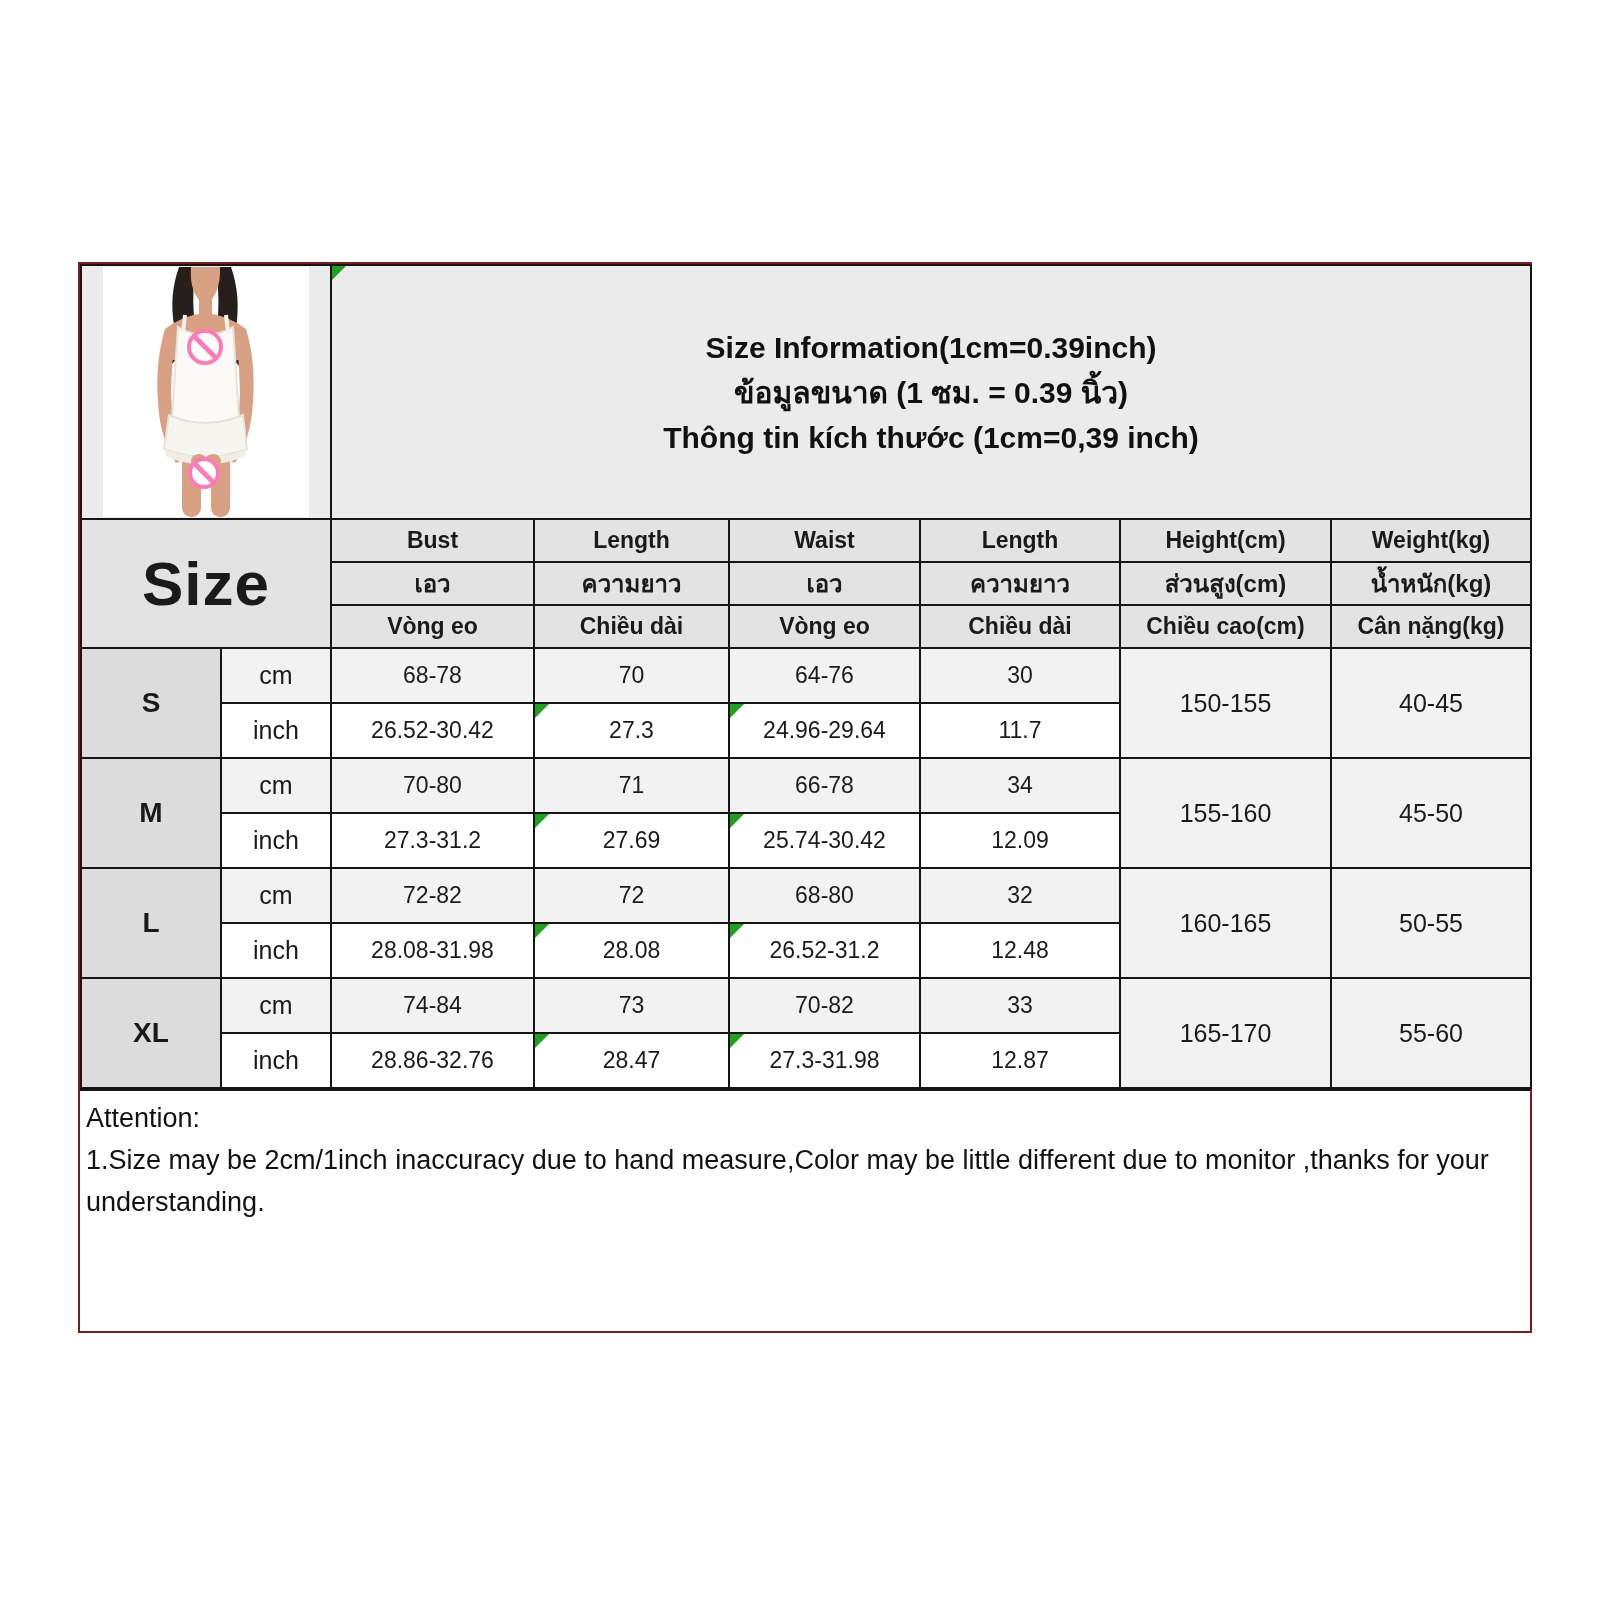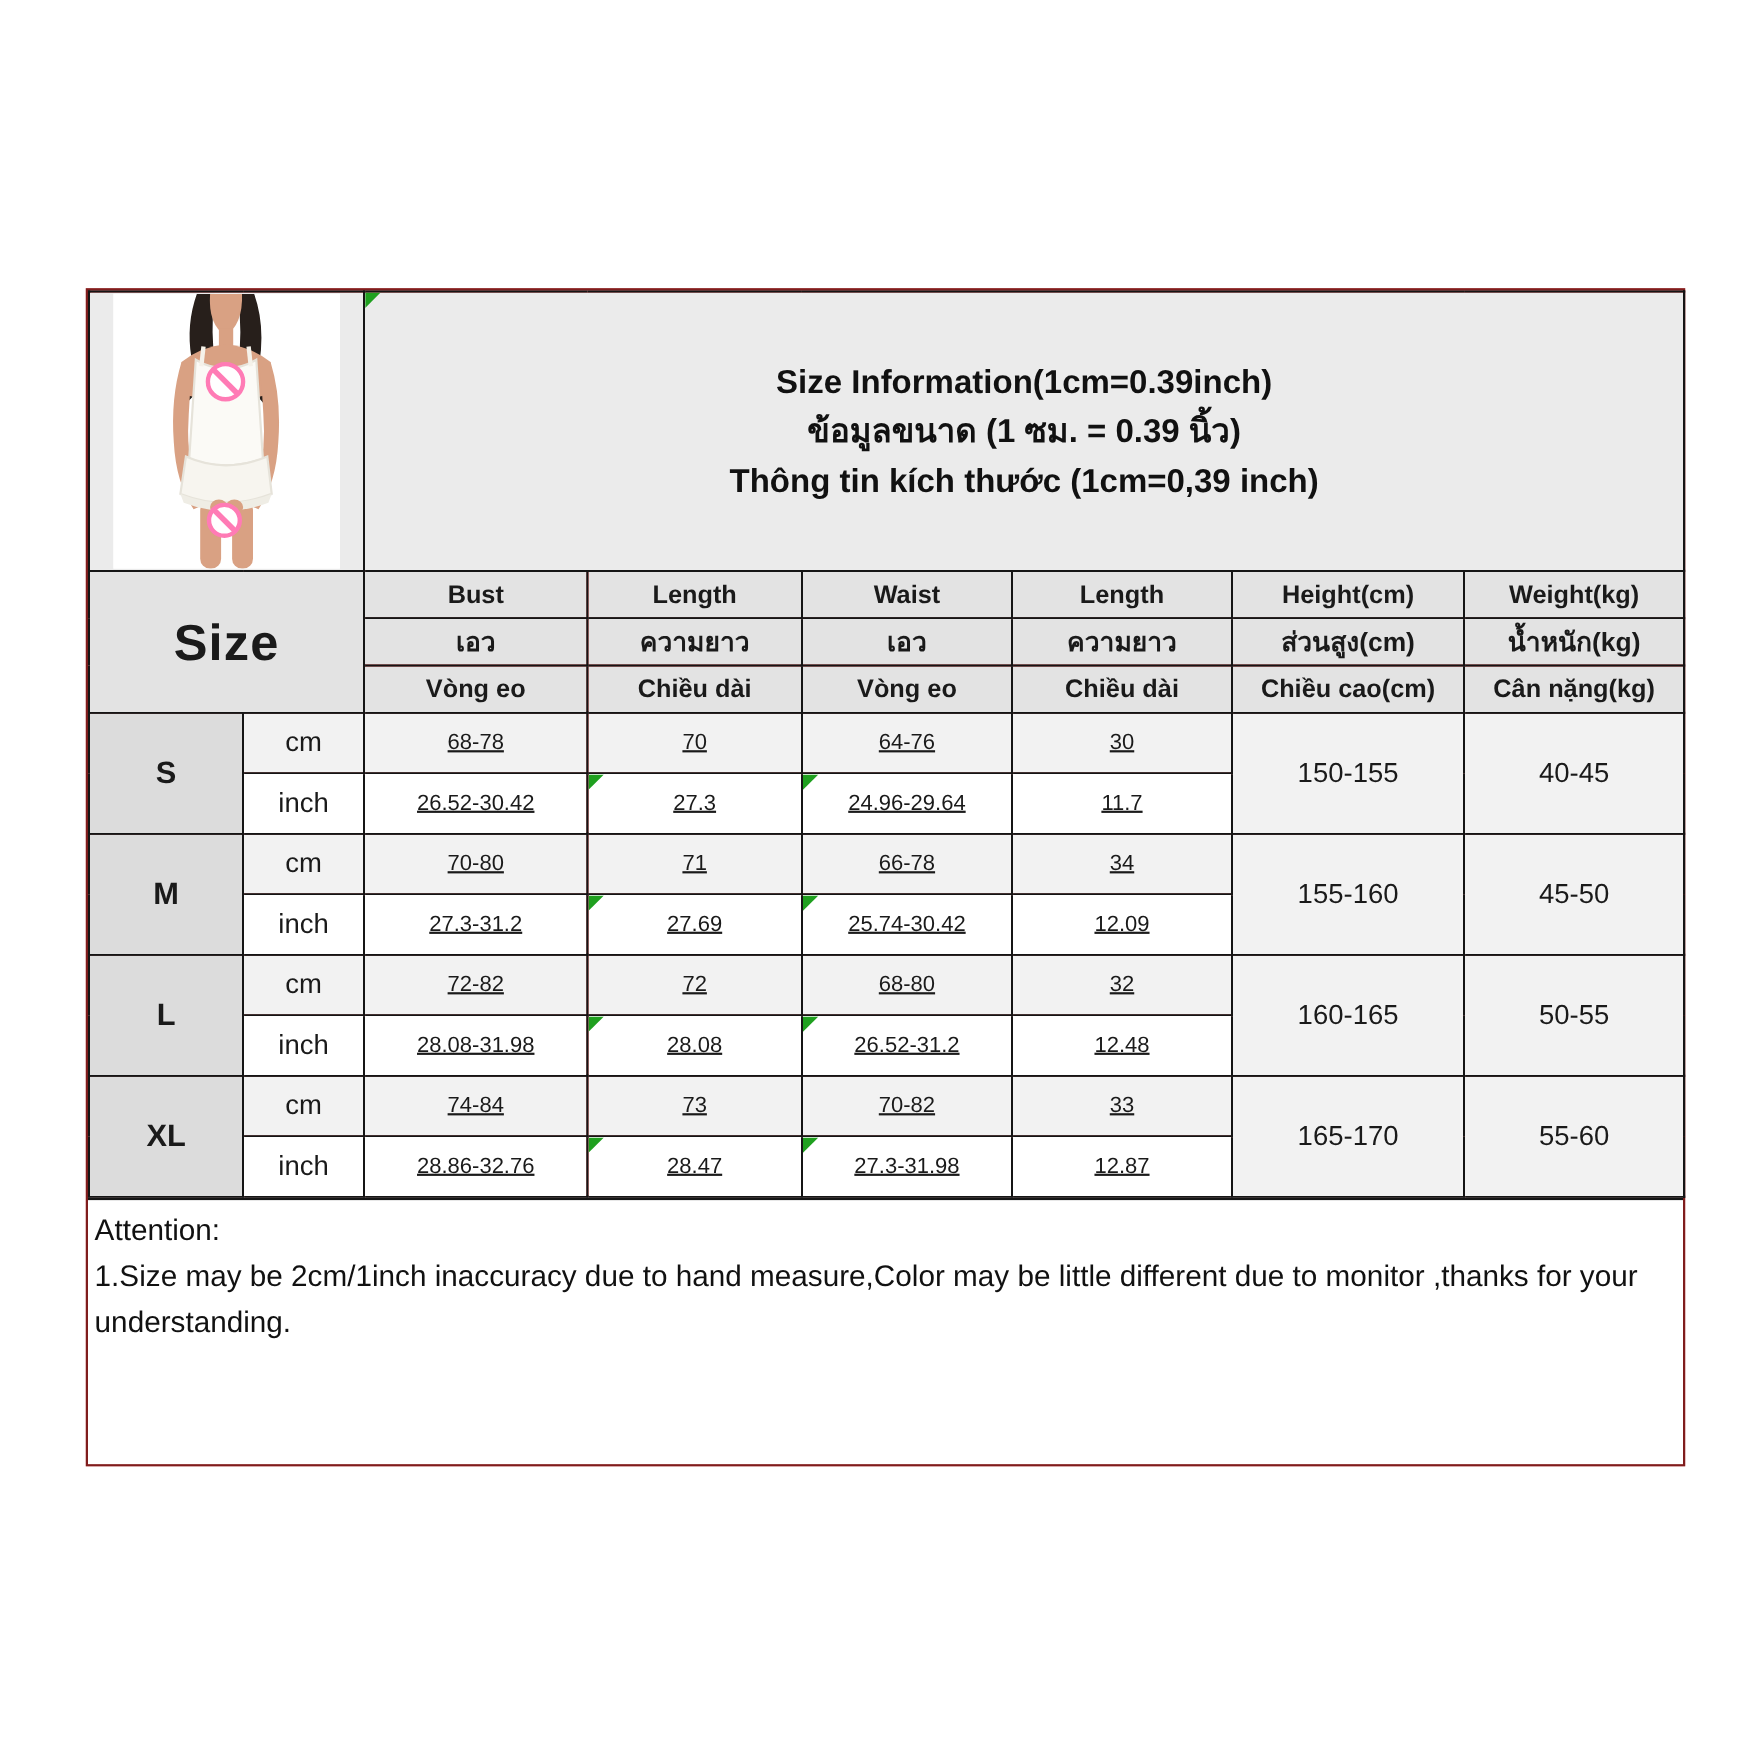--- a/index.html
+++ b/index.html
@@ -27,29 +27,29 @@
   .photo{
     width:206px;height:250px;background:#ffffff;margin:0 auto;
     display:flex;align-items:flex-start;justify-content:center;overflow:hidden;
   }
   td.cell-title{background:#ebebeb;}
   .title-line{font-weight:bold;font-size:30px;line-height:45px;color:#111;}
   
   td.h-cell{background:#e3e3e3;font-weight:bold;font-size:23px;}
   td.h-th{font-size:24px;}
   td.size-hdr{
-    background:#e3e3e3;font-weight:bold;font-size:46px;letter-spacing:1px;
+    background:#e3e3e3;font-weight:bold;font-size:62px;letter-spacing:1px;
   }
   
   td.size-cell{background:#dcdcdc;font-weight:bold;font-size:28px;}
   td.unit-cell{font-weight:normal;font-size:25px;}
   tr.row-cm td{background:#f2f2f2;}
   tr.row-cm td.size-cell{background:#dcdcdc;}
   tr.row-inch td{background:#ffffff;}
-  td.val{font-size:20px;font-weight:normal;text-decoration:underline;}
+  td.val{font-size:23px;font-weight:normal;}
   td.merged{background:#f0f0f0;font-size:25px;font-weight:normal;}
   
   .corner-flag{
     position:absolute;top:0;left:0;width:0;height:0;
     border-top:14px solid #1fa01f;border-right:14px solid transparent;
   }
   
   .attention{
     border-top:2px solid #151515;background:#ffffff;
     min-height:242px;padding:6px 8px 10px 6px;box-sizing:border-box;

